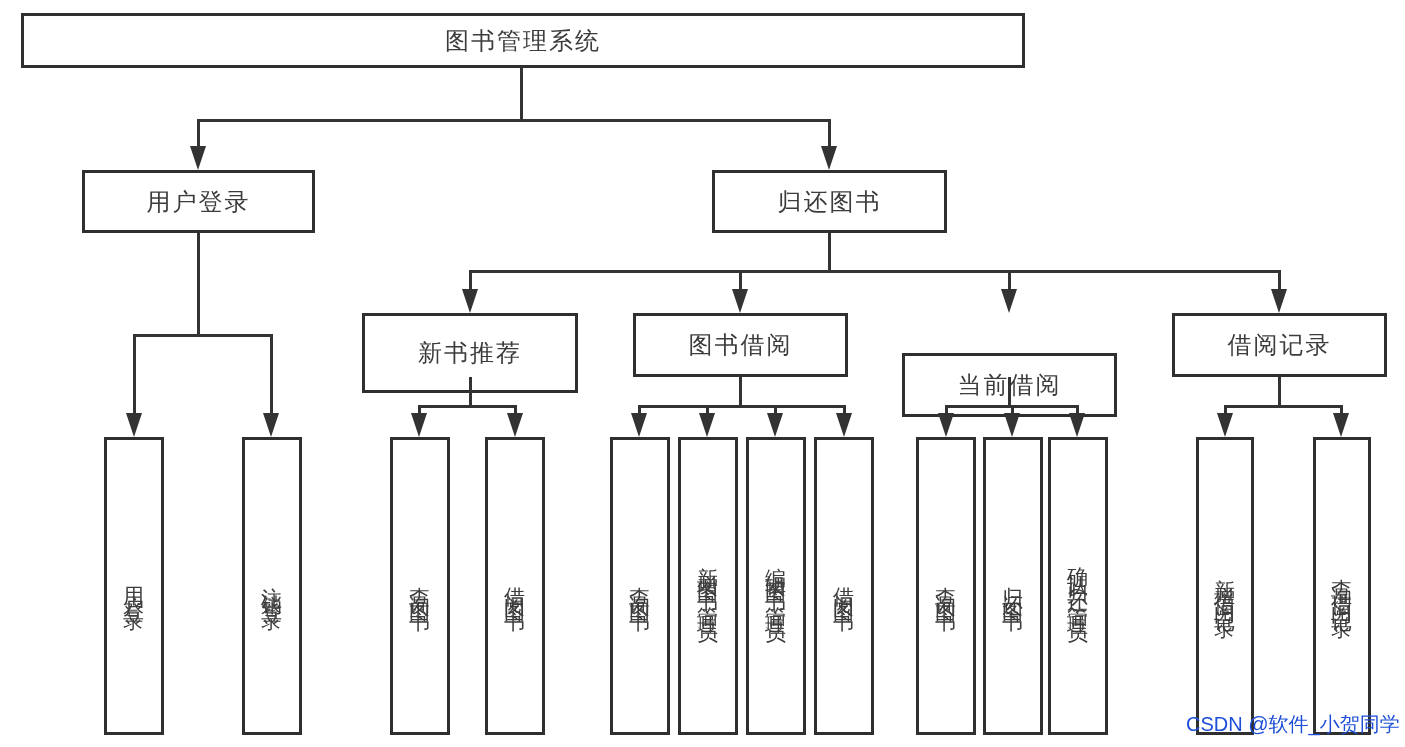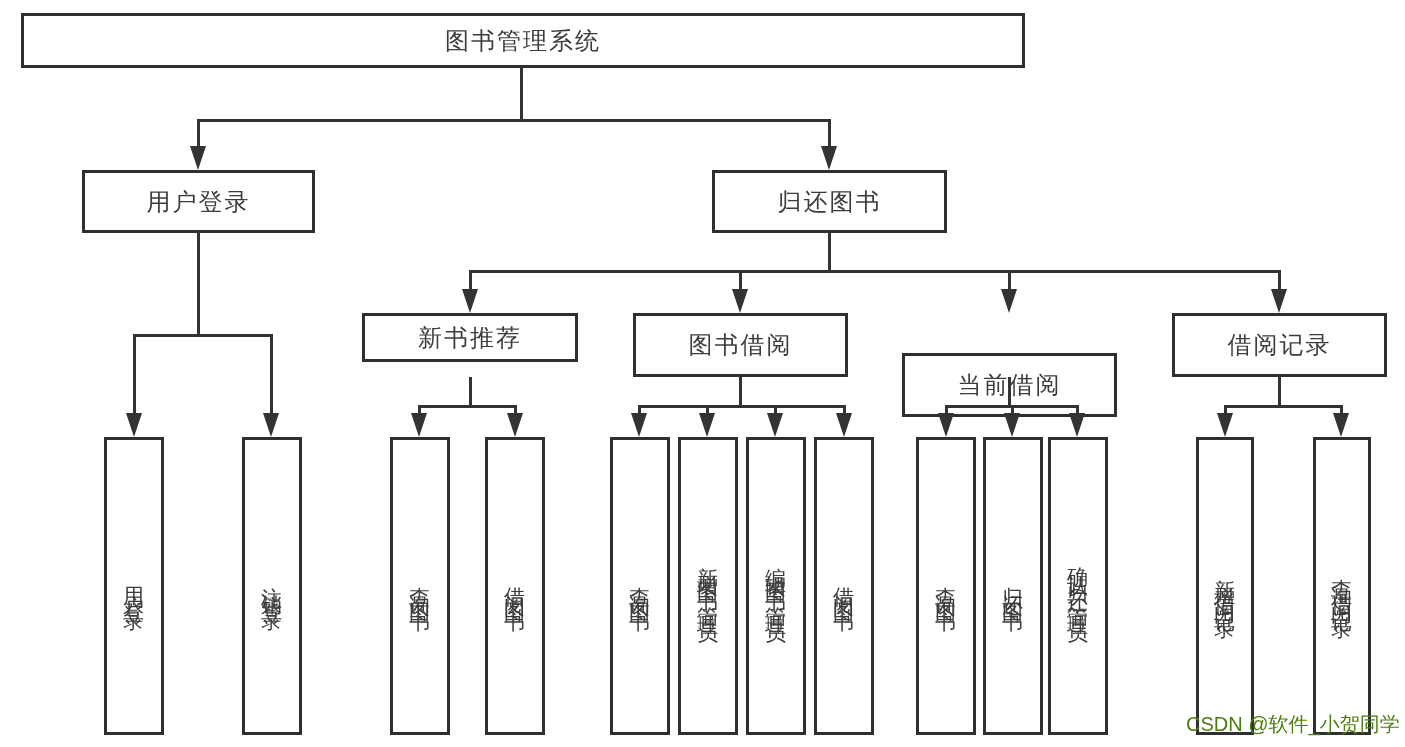--- a/index.html
+++ b/index.html
@@ -42,21 +42,21 @@
     width: 0; height: 0;
     border-left: 8px solid transparent;
     border-right: 8px solid transparent;
     border-top: 24px solid #333333;
   }
   .watermark {
     position: absolute;
     left: 1186px;
     top: 711px;
     font-size: 20px;
-    color: #4d7c0f;
+    color: #1d4ed8;
     z-index: 10;
     white-space: nowrap;
   }
 </style>
 </head>
 <body>
 
 <div id="canvas">
 
   <div class="box hbox" style="left:21px; top:13px; width:1004px; height:55px;">
@@ -88,21 +88,21 @@
   <div class="hl" style="left:469px; top:270px; width:812px;"></div>
   <div class="vl" style="left:469px; top:270px; height:22px;"></div>
   <div class="ar" style="left:462px; top:289px;"></div>
   <div class="vl" style="left:739px; top:270px; height:22px;"></div>
   <div class="ar" style="left:732px; top:289px;"></div>
   <div class="vl" style="left:1008px; top:270px; height:22px;"></div>
   <div class="ar" style="left:1001px; top:289px;"></div>
   <div class="vl" style="left:1278px; top:270px; height:22px;"></div>
   <div class="ar" style="left:1271px; top:289px;"></div>
 
-  <div class="box hbox" style="left:362px; top:313px; width:216px; height:49px;">
+  <div class="box hbox" style="left:362px; top:313px; width:216px; height:80px;">
     <span>新书推荐</span>
   </div>
   <div class="box hbox" style="left:633px; top:313px; width:215px; height:64px;">
     <span>图书借阅</span>
   </div>
   <div class="box hbox" style="left:902px; top:313px; width:215px; height:64px;margin-top:40px;">
     <span>当前借阅</span>
   </div>
   <div class="box hbox" style="left:1172px; top:313px; width:215px; height:64px;">
     <span>借阅记录</span>

